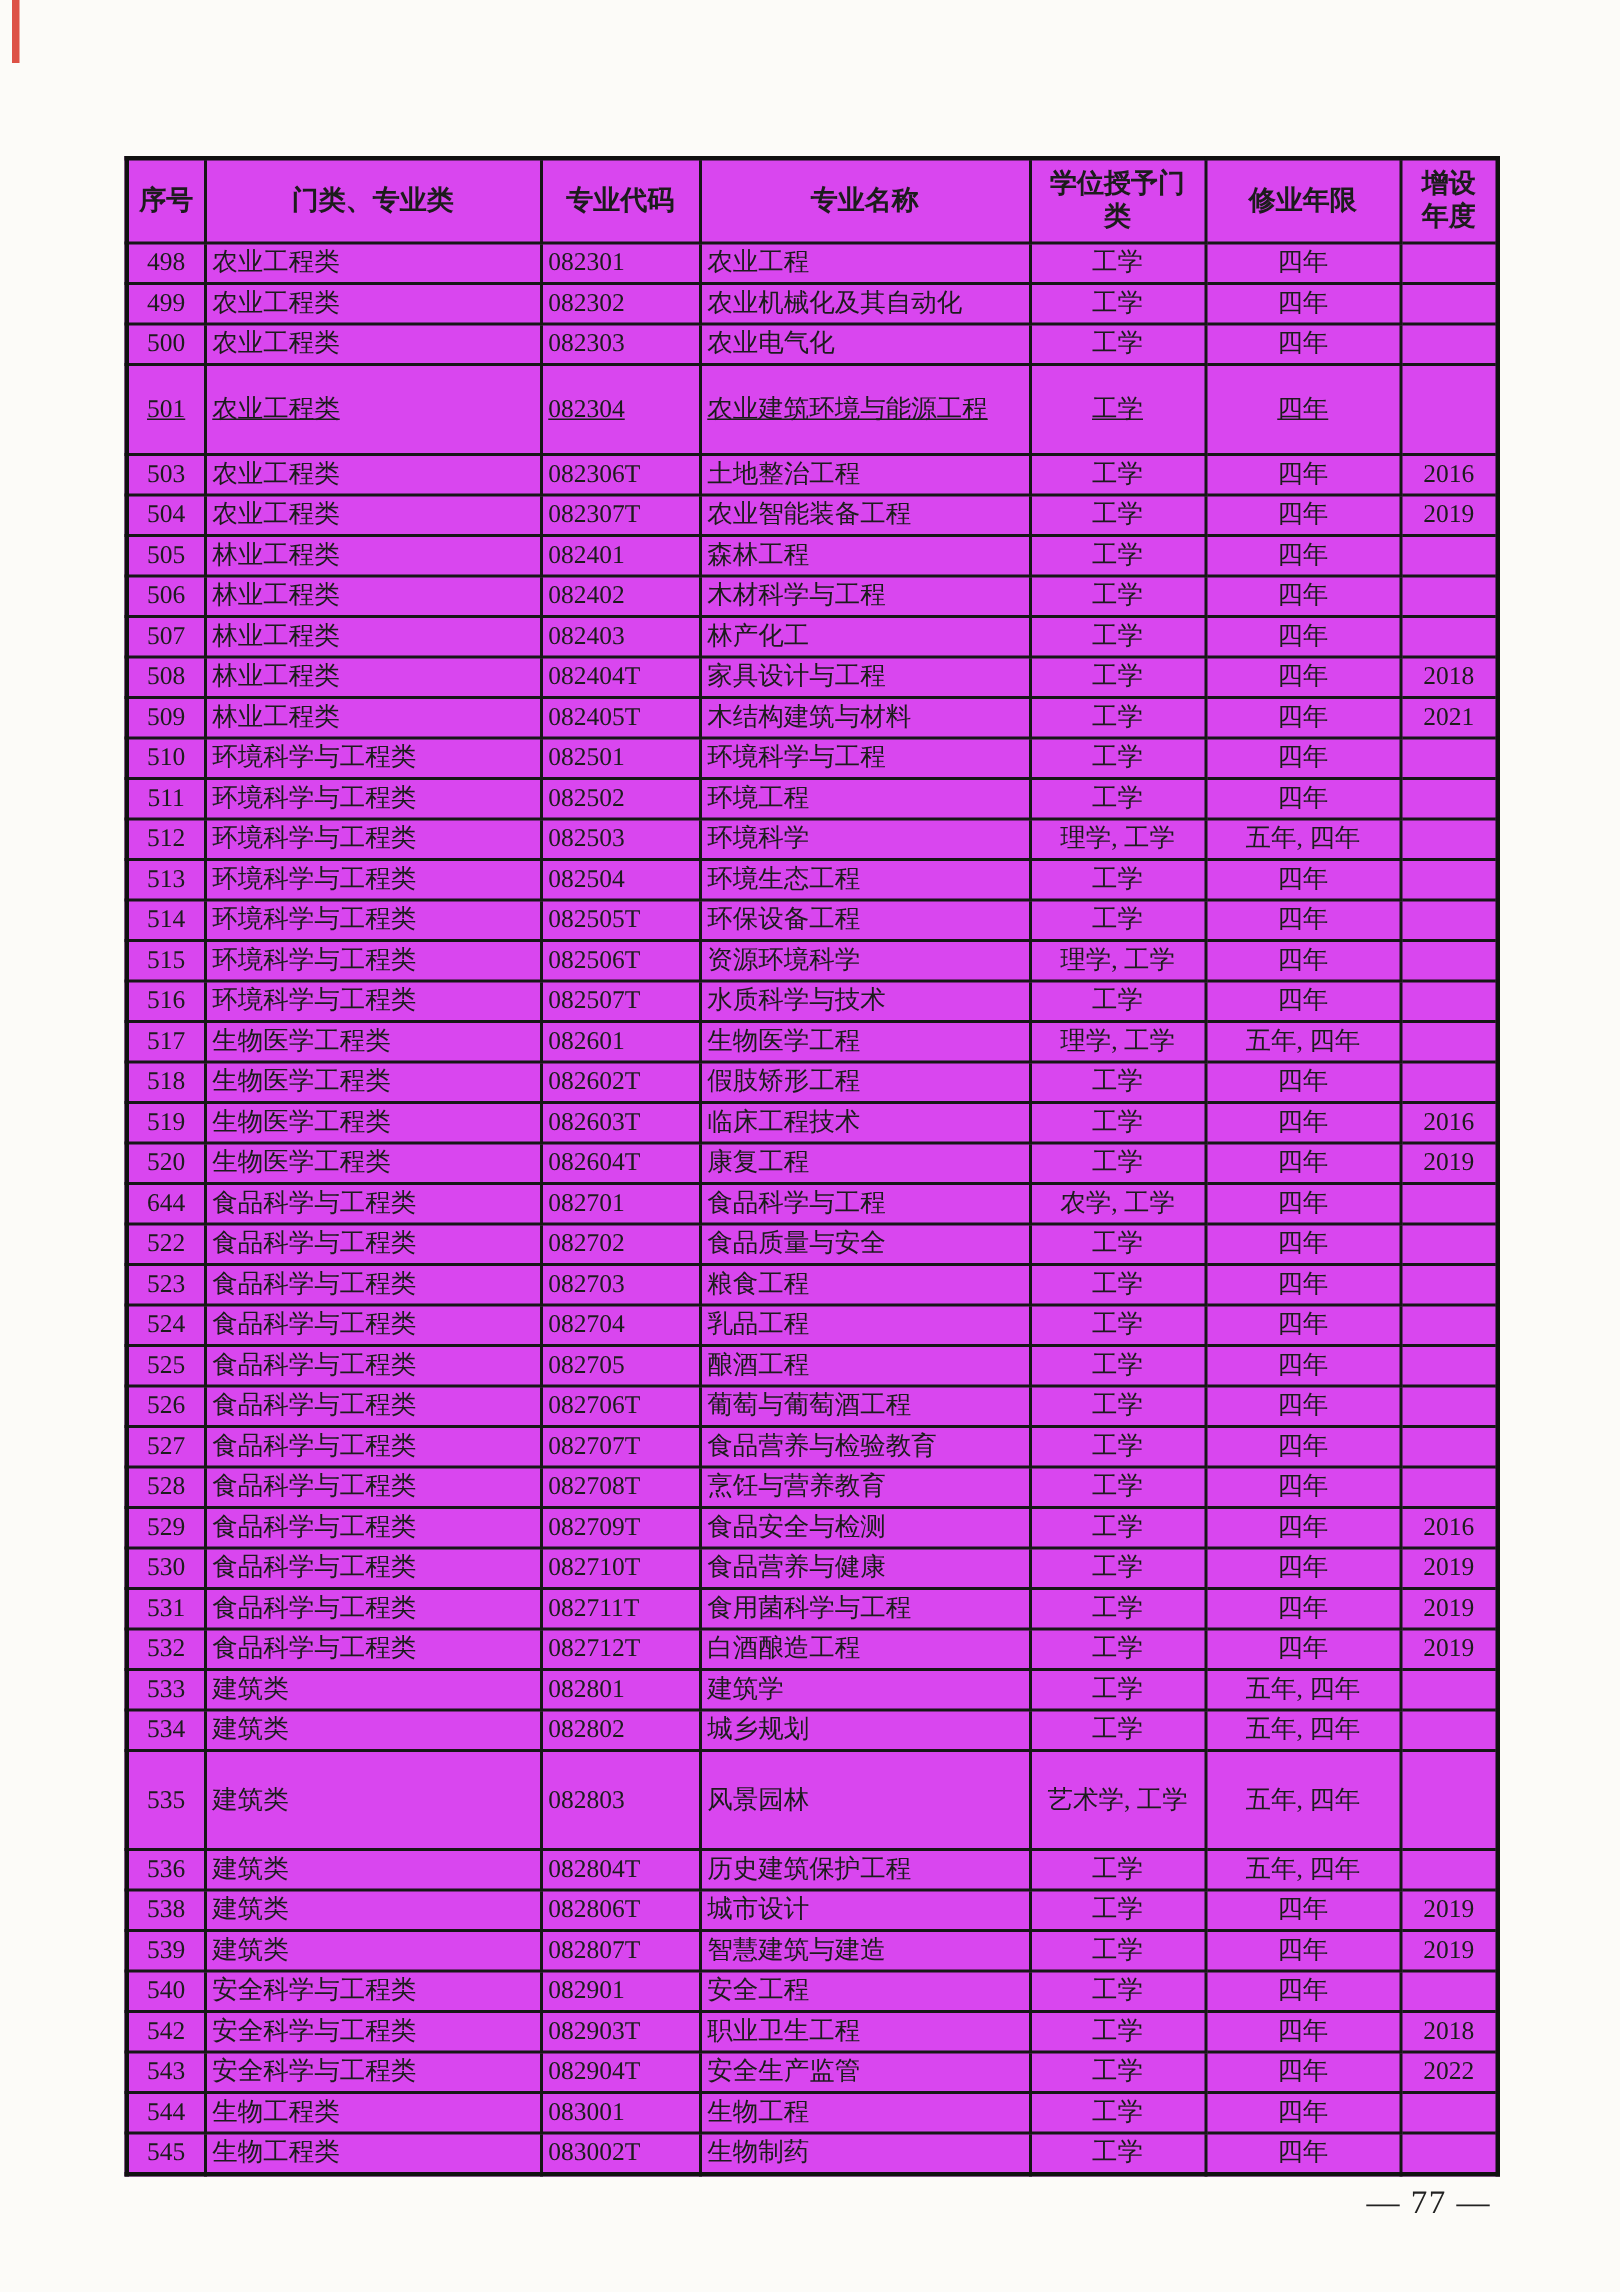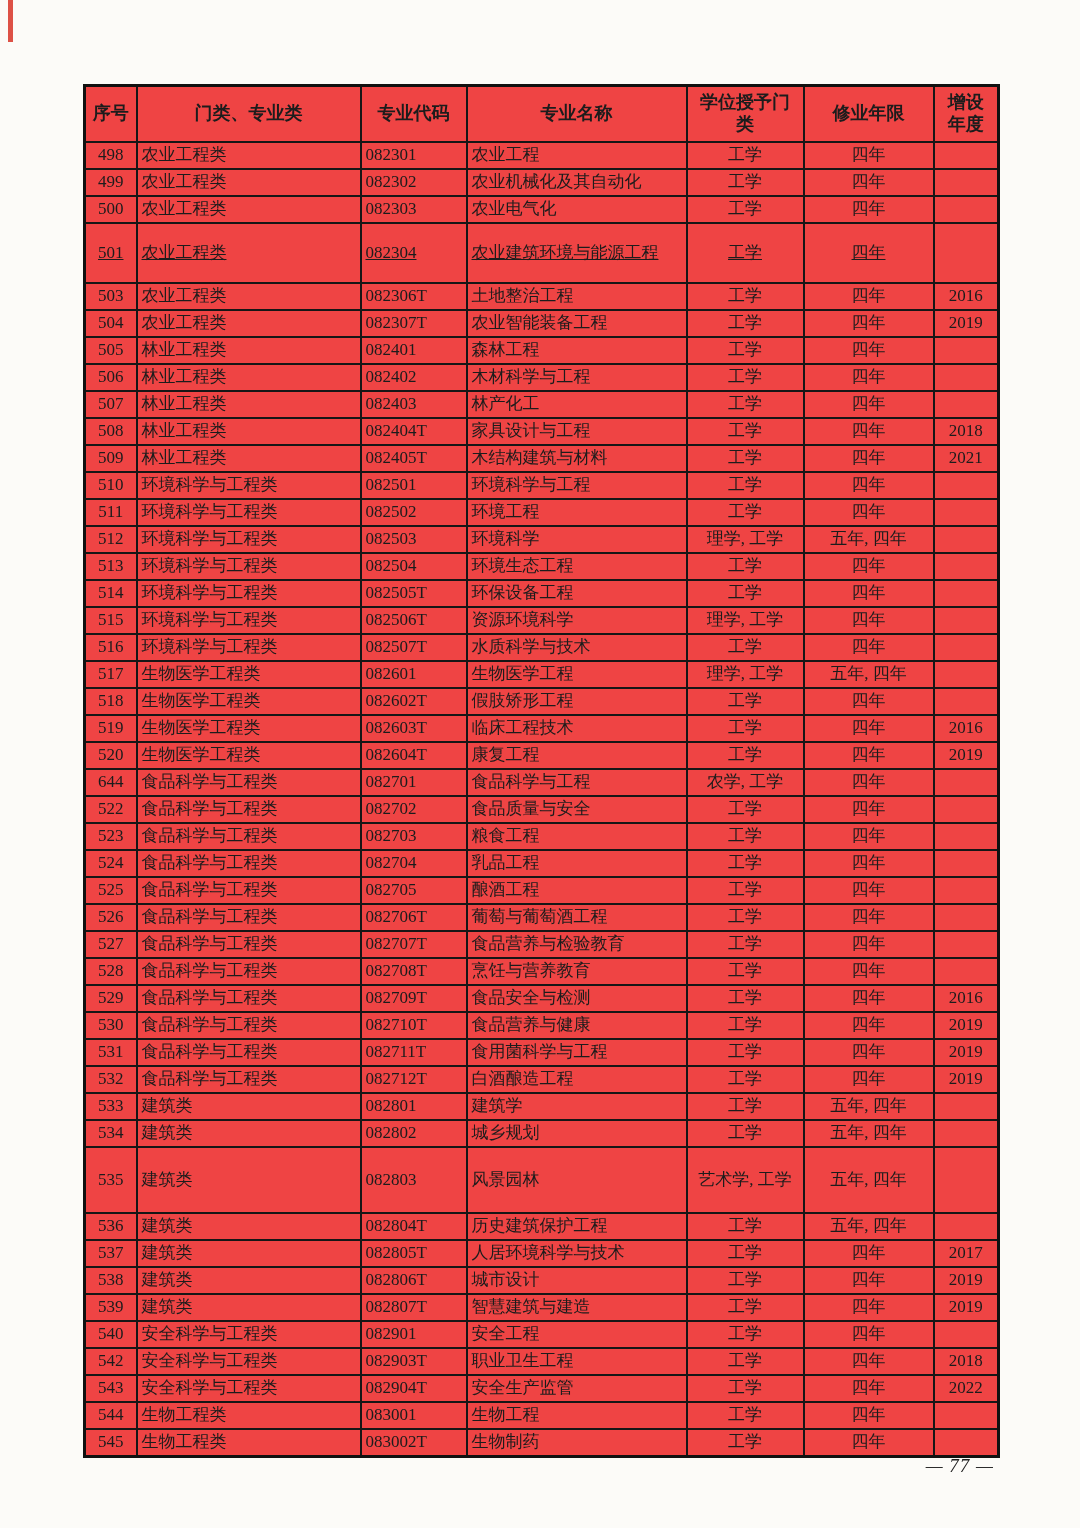--- a/index.html
+++ b/index.html
@@ -19,25 +19,25 @@
     position: absolute;
     left: 8px;
     top: 0;
     width: 5px;
     height: 42px;
     background: #dd5146;
   }
   table.majors {
     position: absolute;
     left: 83px;
-    top: 84px;
+    top: 104px;
     width: 914px;
     border-collapse: collapse;
     table-layout: fixed;
-    background: #ef4444;
+    background: #d946ef;
   }
   table.majors col.c-seq      { width: 52px;  }
   table.majors col.c-category { width: 224px; }
   table.majors col.c-code     { width: 106px; }
   table.majors col.c-name     { width: 220px; }
   table.majors col.c-degree   { width: 117px; }
   table.majors col.c-duration { width: 130px; }
   table.majors col.c-year     { width: 65px;  }
   table.majors th, table.majors td {
     border: 2px solid #161616;
@@ -63,22 +63,21 @@
   td.cell-category { text-align: left; padding-left: 7px; }
   td.cell-code     { text-align: left; padding-left: 7px; font-family: "Liberation Serif", "DejaVu Serif", serif; }
   td.cell-name     { text-align: left; padding-left: 7px; }
   td.cell-degree   { text-align: center; }
   td.cell-duration { text-align: center; }
   td.cell-year     { text-align: center; }
   .page-number {
     position: absolute;
     top: 1455px;
     right: 86px;
-    font-size: 19px;
-    font-style: italic;
+    font-size: 22px;
     letter-spacing: 1px;
     color: #222;
   }
 </style>
 </head>
 <body>
 
 <div class="red-mark"></div>
 
 <table class="majors">
@@ -439,29 +438,20 @@
       <tr>
         <td class="cell-seq">536</td>
         <td class="cell-category">建筑类</td>
         <td class="cell-code">082804T</td>
         <td class="cell-name">历史建筑保护工程</td>
         <td class="cell-degree">工学</td>
         <td class="cell-duration">五年, 四年</td>
         <td class="cell-year"></td>
       </tr>
       <tr>
-        <td class="cell-seq">537</td>
-        <td class="cell-category">建筑类</td>
-        <td class="cell-code">082805T</td>
-        <td class="cell-name">人居环境科学与技术</td>
-        <td class="cell-degree">工学</td>
-        <td class="cell-duration">四年</td>
-        <td class="cell-year">2017</td>
-      </tr>
-      <tr>
         <td class="cell-seq">538</td>
         <td class="cell-category">建筑类</td>
         <td class="cell-code">082806T</td>
         <td class="cell-name">城市设计</td>
         <td class="cell-degree">工学</td>
         <td class="cell-duration">四年</td>
         <td class="cell-year">2019</td>
       </tr>
       <tr>
         <td class="cell-seq">539</td>

